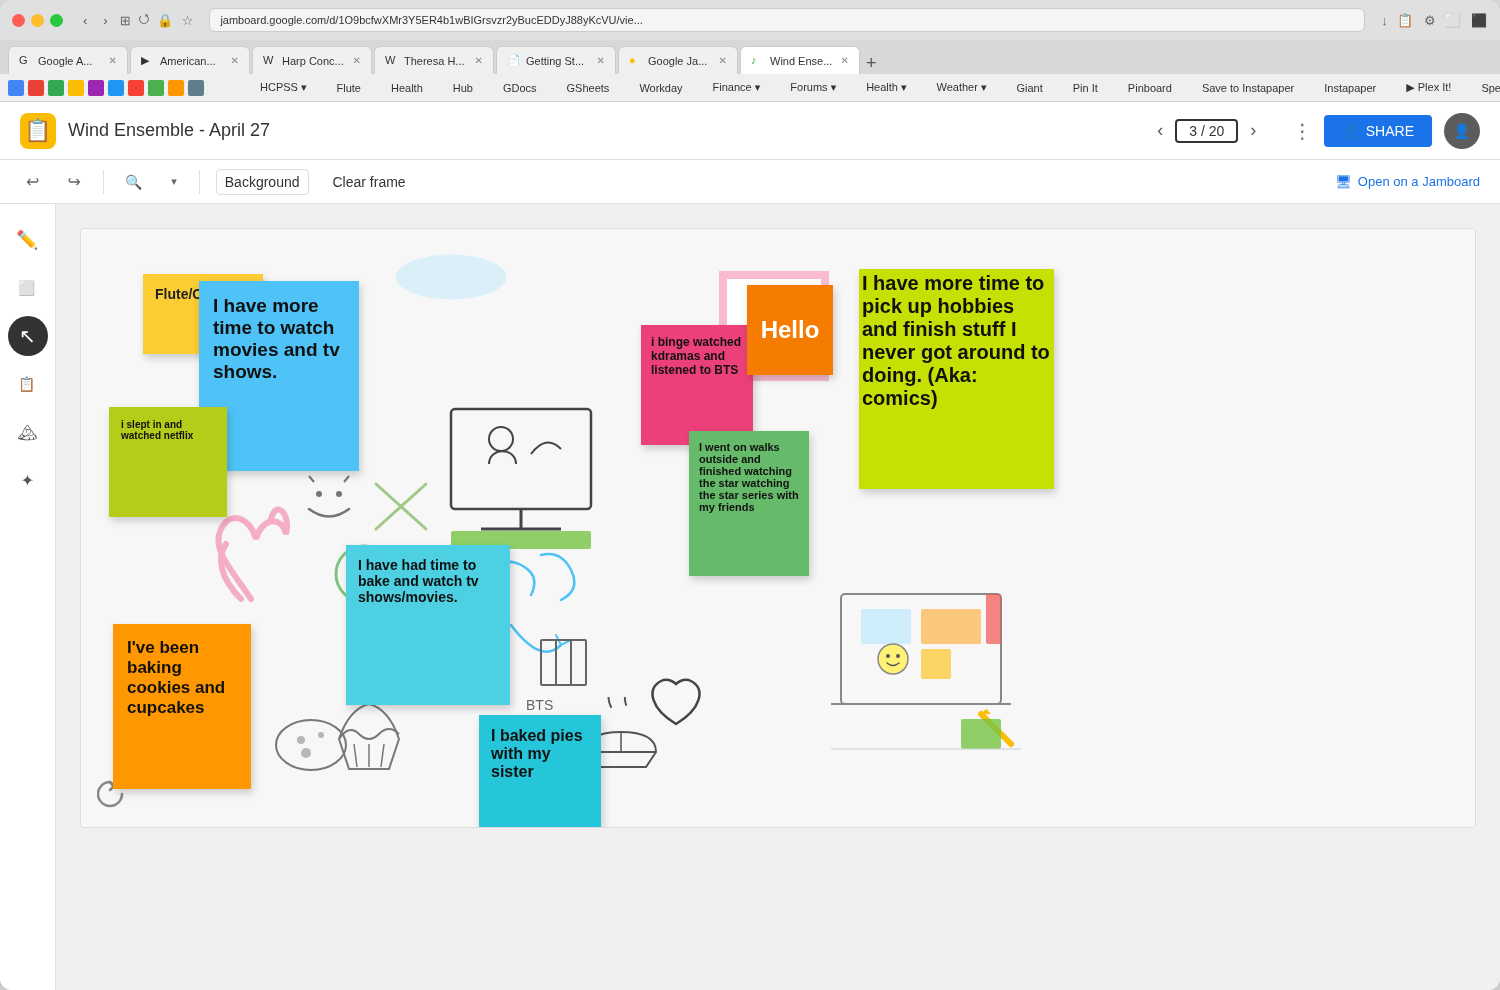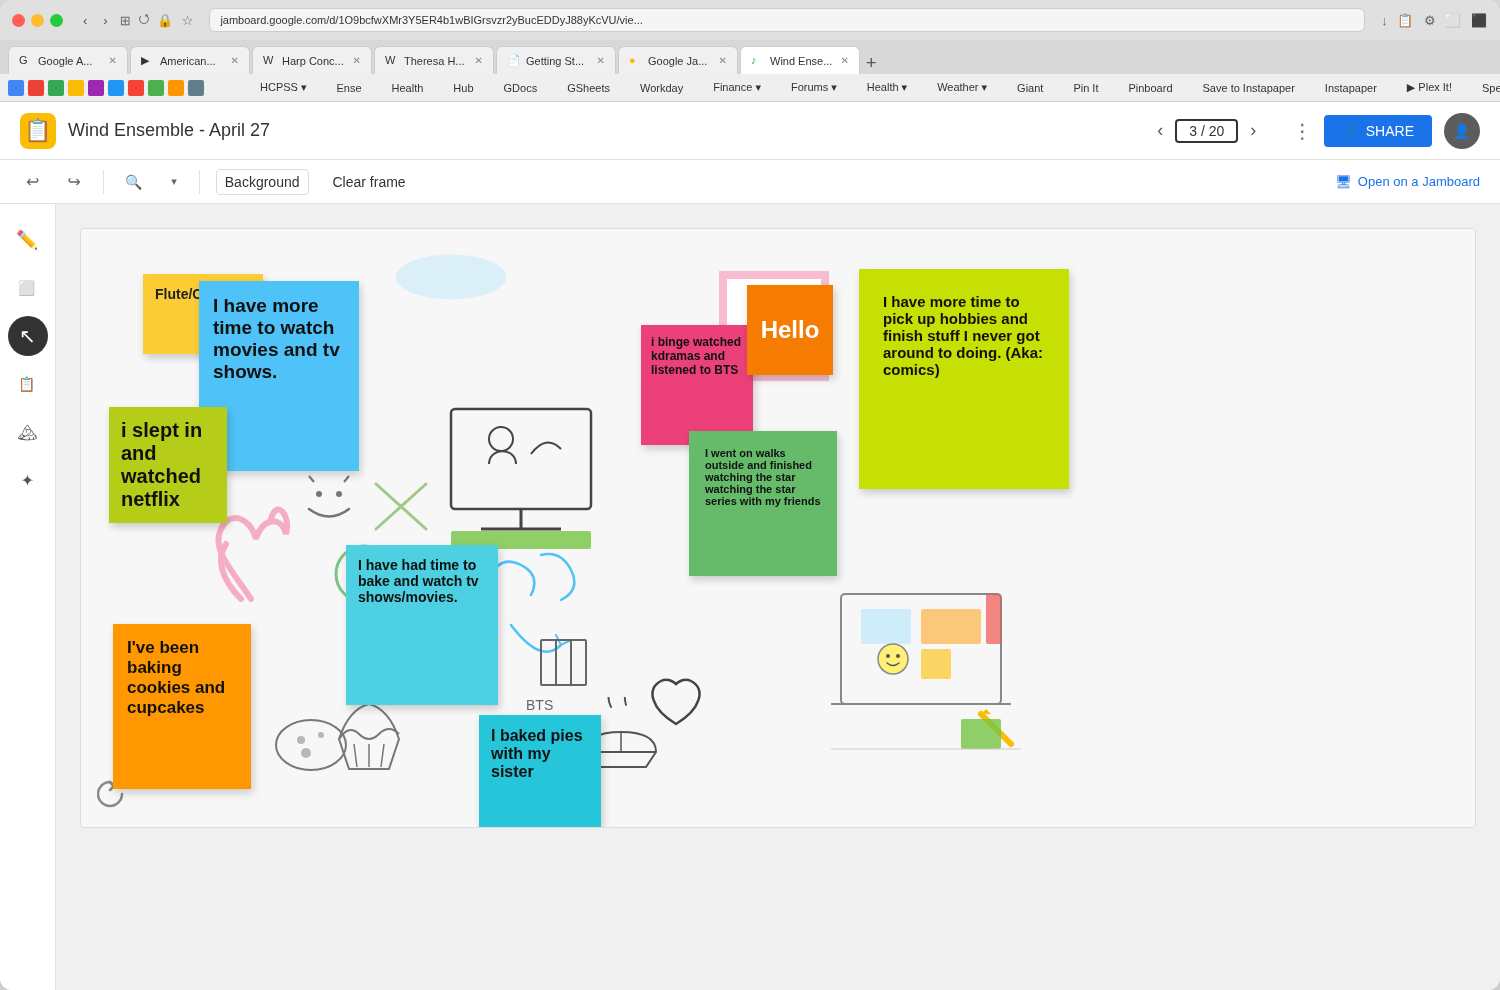--- a/index.html
+++ b/index.html
@@ -286,21 +286,21 @@
       <span style="width:16px;height:16px;background:#fbbc04;border-radius:2px;display:inline-block;"></span>
       <span style="width:16px;height:16px;background:#9c27b0;border-radius:2px;display:inline-block;"></span>
       <span style="width:16px;height:16px;background:#2196f3;border-radius:2px;display:inline-block;"></span>
       <span style="width:16px;height:16px;background:#f44336;border-radius:2px;display:inline-block;"></span>
       <span style="width:16px;height:16px;background:#4caf50;border-radius:2px;display:inline-block;"></span>
       <span style="width:16px;height:16px;background:#ff9800;border-radius:2px;display:inline-block;"></span>
       <span style="width:16px;height:16px;background:#607d8b;border-radius:2px;display:inline-block;"></span>
     </span>
     <span style="width:1px;height:18px;background:#ccc;margin:0 4px;"></span>
     <div class="bm-item">HCPSS ▾</div>
-    <div class="bm-item">Ense</div>
+    <div class="bm-item">Flute</div>
     <div class="bm-item">Health</div>
     <div class="bm-item">Hub</div>
     <div class="bm-item">GDocs</div>
     <div class="bm-item">GSheets</div>
     <div class="bm-item">Workday</div>
     <div class="bm-item">Finance ▾</div>
     <div class="bm-item">Forums ▾</div>
     <div class="bm-item">Health ▾</div>
     <div class="bm-item">Weather ▾</div>
     <div class="bm-item">Giant</div>
@@ -485,41 +485,41 @@
         </svg>
 
         <div style="position:absolute;top:45px;left:62px;background:#fbcc34;width:120px;min-height:80px;padding:12px;box-shadow:2px 4px 8px rgba(0,0,0,0.18);font-weight:700;font-size:14px;color:#222;font-family:Arial,sans-serif;">
           <span>Flute/Oboe</span>
         </div>
 
         <div style="position:absolute;top:52px;left:118px;background:#4fc3f7;width:160px;min-height:190px;padding:14px;box-shadow:2px 4px 8px rgba(0,0,0,0.18);font-weight:700;font-size:19px;color:#111;font-family:Arial,sans-serif;">
           <span>I have more time to watch movies and tv shows.</span>
         </div>
 
-        <div style="position:absolute;top:178px;left:28px;background:#b5cc18;width:118px;min-height:110px;padding:12px;box-shadow:2px 4px 8px rgba(0,0,0,0.18);font-weight:700;font-size:20px;color:#111;font-family:Arial,sans-serif;">
+        <div style="position:absolute;top:178px;left:28px;background:#b5cc18;width:118px;min-height:110px;padding:12px;box-shadow:2px 4px 8px rgba(0,0,0,0.18);font-weight:700;font-size:10px;color:#111;font-family:Arial,sans-serif;">
           <span>i slept in and watched netflix</span>
         </div>
 
         <div style="position:absolute;top:96px;left:560px;background:#ec407a;width:112px;min-height:120px;padding:10px;box-shadow:2px 4px 8px rgba(0,0,0,0.18);font-weight:700;font-size:12px;color:#111;font-family:Liberation Sans, sans-serif;">
           <span>i binge watched kdramas and listened to BTS</span>
         </div>
 
         <div style="position:absolute;top:56px;left:666px;background:#f57c00;width:86px;height:90px;padding:10px;box-shadow:2px 4px 8px rgba(0,0,0,0.18);font-weight:700;font-size:24px;color:#fff;font-family:Arial,sans-serif;display:flex;align-items:center;justify-content:center;">
           <span>Hello</span>
         </div>
 
-        <div style="position:absolute;top:40px;left:778px;background:#c6e003;width:210px;min-height:220px;padding:24px;box-shadow:2px 4px 8px rgba(0,0,0,0.18);font-weight:700;font-size:15px;color:#111;font-family:Arial,sans-serif;">
+        <div style="position:absolute;top:40px;left:778px;background:#c6e003;width:195px;min-height:220px;padding:3px;box-shadow:2px 4px 8px rgba(0,0,0,0.18);font-weight:700;font-size:20px;color:#111;font-family:Arial,sans-serif;">
           <span>I have more time to pick up hobbies and finish stuff I never got around to doing. (Aka: comics)</span>
         </div>
 
-        <div style="position:absolute;top:202px;left:608px;background:#66bb6a;width:148px;min-height:145px;padding:16px;box-shadow:2px 4px 8px rgba(0,0,0,0.18);font-weight:700;font-size:11px;color:#111;font-family:Arial,sans-serif;">
+        <div style="position:absolute;top:202px;left:608px;background:#66bb6a;width:120px;min-height:145px;padding:10px;box-shadow:2px 4px 8px rgba(0,0,0,0.18);font-weight:700;font-size:11px;color:#111;font-family:Arial,sans-serif;">
           <span>I went on walks outside and finished watching the star watching the star series with my friends</span>
         </div>
 
-        <div style="position:absolute;top:316px;left:265px;background:#4dd0e1;width:152px;min-height:160px;padding:12px;box-shadow:2px 4px 8px rgba(0,0,0,0.18);font-weight:700;font-size:14px;color:#111;font-family:Arial,sans-serif;">
+        <div style="position:absolute;top:316px;left:265px;background:#4dd0e1;width:164px;min-height:160px;padding:12px;box-shadow:2px 4px 8px rgba(0,0,0,0.18);font-weight:700;font-size:14px;color:#111;font-family:Arial,sans-serif;">
           <span>I have had time to bake and watch tv shows/movies.</span>
         </div>
 
 
         <div style="position:absolute;top:395px;left:32px;background:#ff9800;width:138px;min-height:165px;padding:14px;box-shadow:2px 4px 8px rgba(0,0,0,0.18);font-weight:700;font-size:17px;color:#111;font-family:Arial,sans-serif;">
           <span>I've been baking cookies and cupcakes</span>
         </div>
 
         <div style="position:absolute;top:486px;left:398px;background:#26c6da;width:122px;min-height:120px;padding:12px;box-shadow:2px 4px 8px rgba(0,0,0,0.18);font-weight:700;font-size:16px;color:#111;font-family:Arial,sans-serif;">
           <span>I baked pies with my sister</span>

